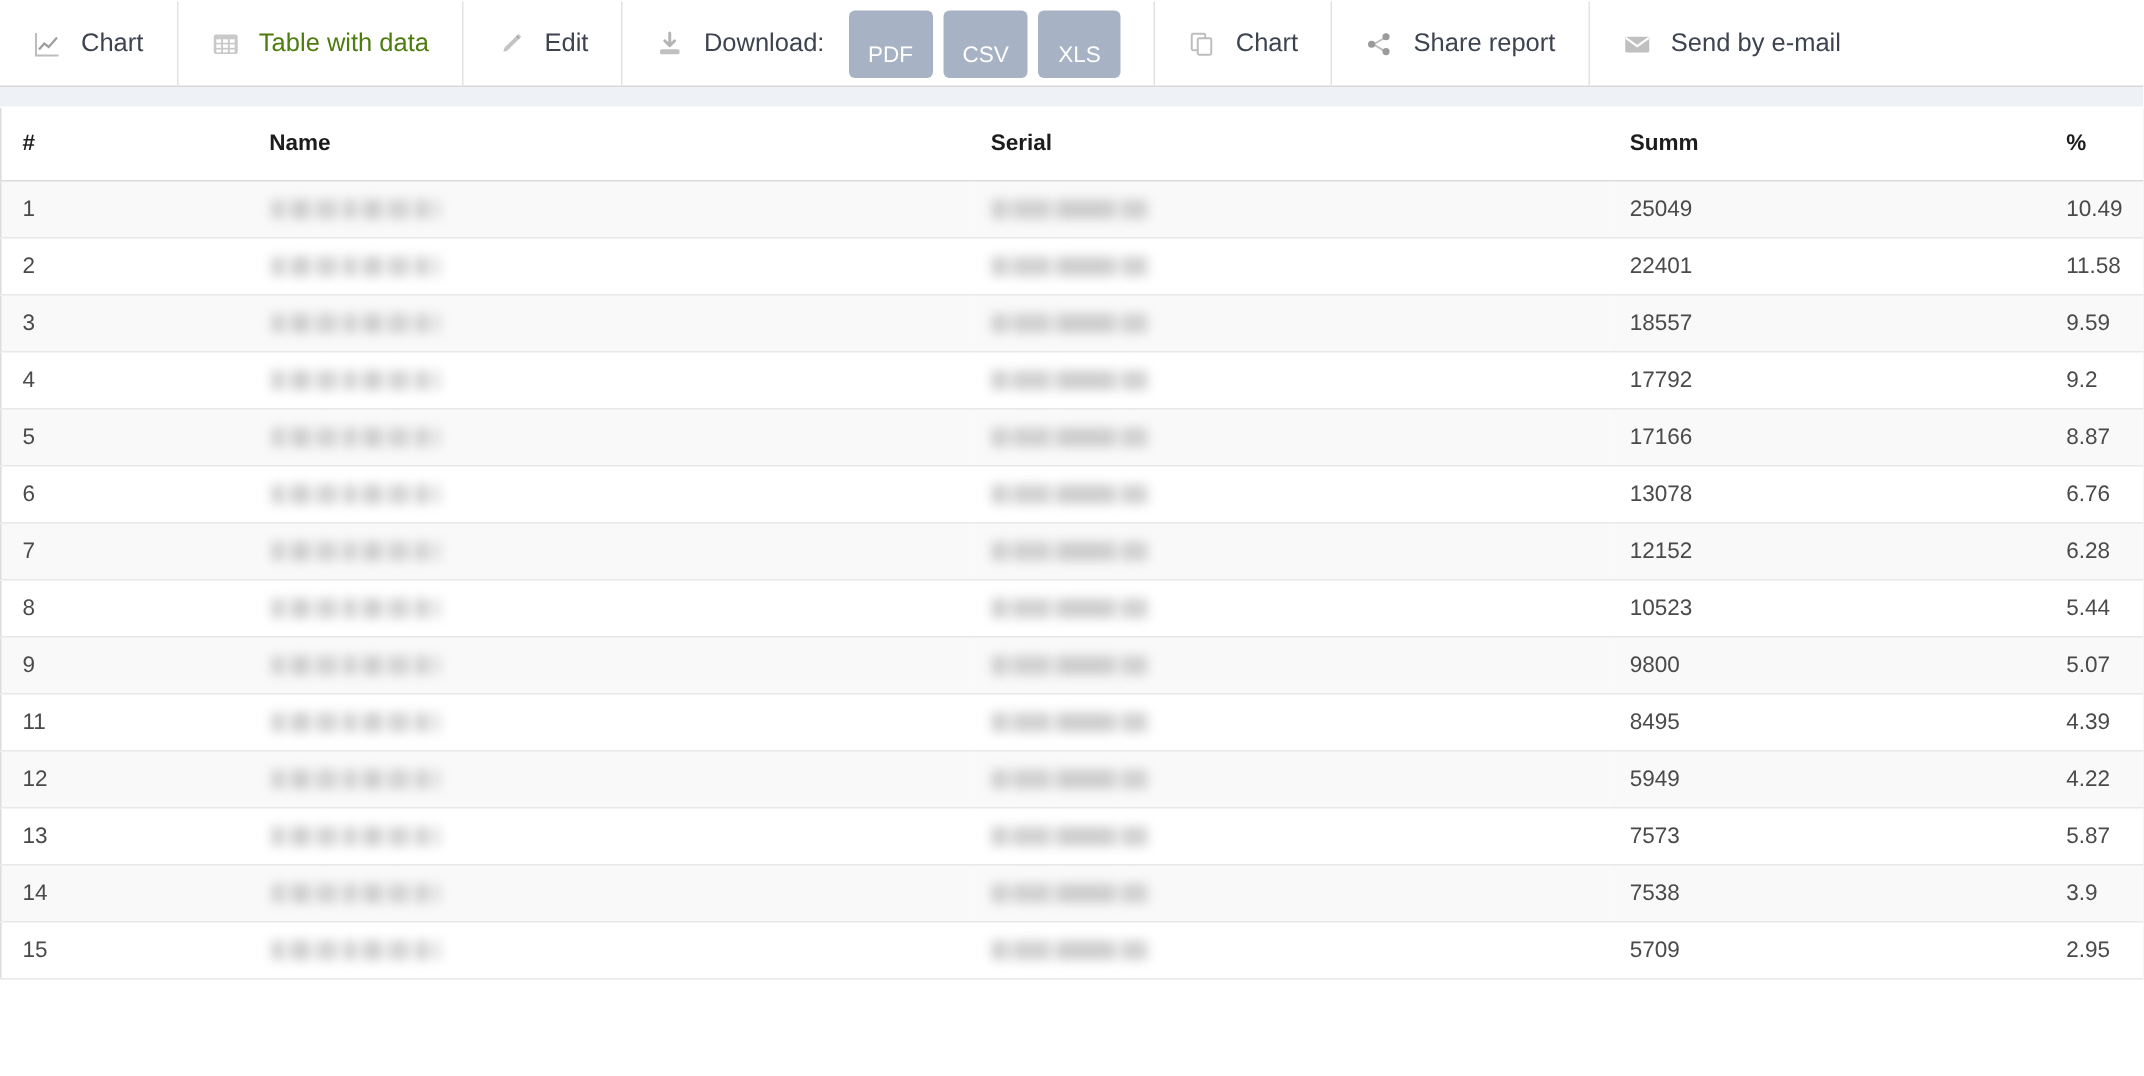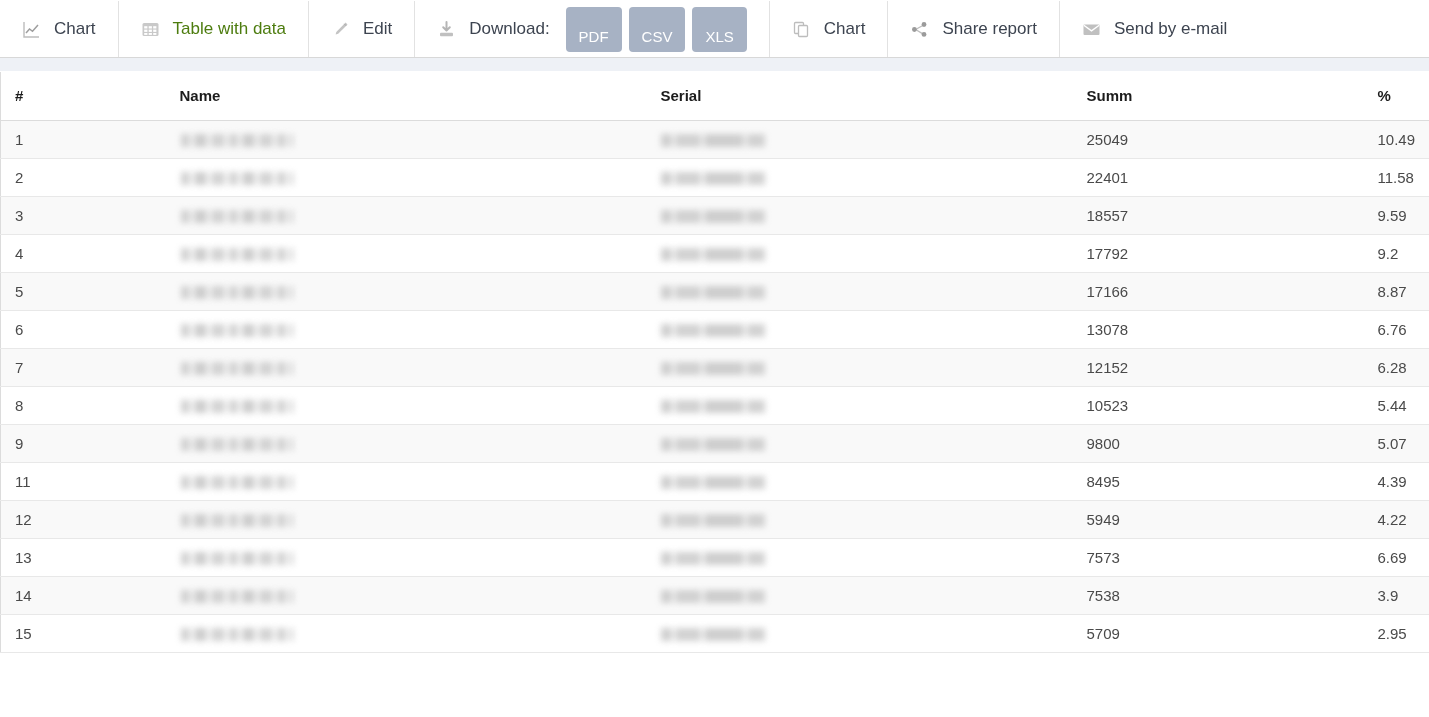--- a/index.html
+++ b/index.html
@@ -342,21 +342,21 @@
           <td><span class="redact name"></span></td>
           <td><span class="redact serial"></span></td>
           <td>5949</td>
           <td>4.22</td>
         </tr>
         <tr>
           <td>13</td>
           <td><span class="redact name"></span></td>
           <td><span class="redact serial"></span></td>
           <td>7573</td>
-          <td>6.69</td>
+          <td>5.87</td>
         </tr>
         <tr>
           <td>14</td>
           <td><span class="redact name"></span></td>
           <td><span class="redact serial"></span></td>
           <td>7538</td>
           <td>3.9</td>
         </tr>
         <tr>
           <td>15</td>

